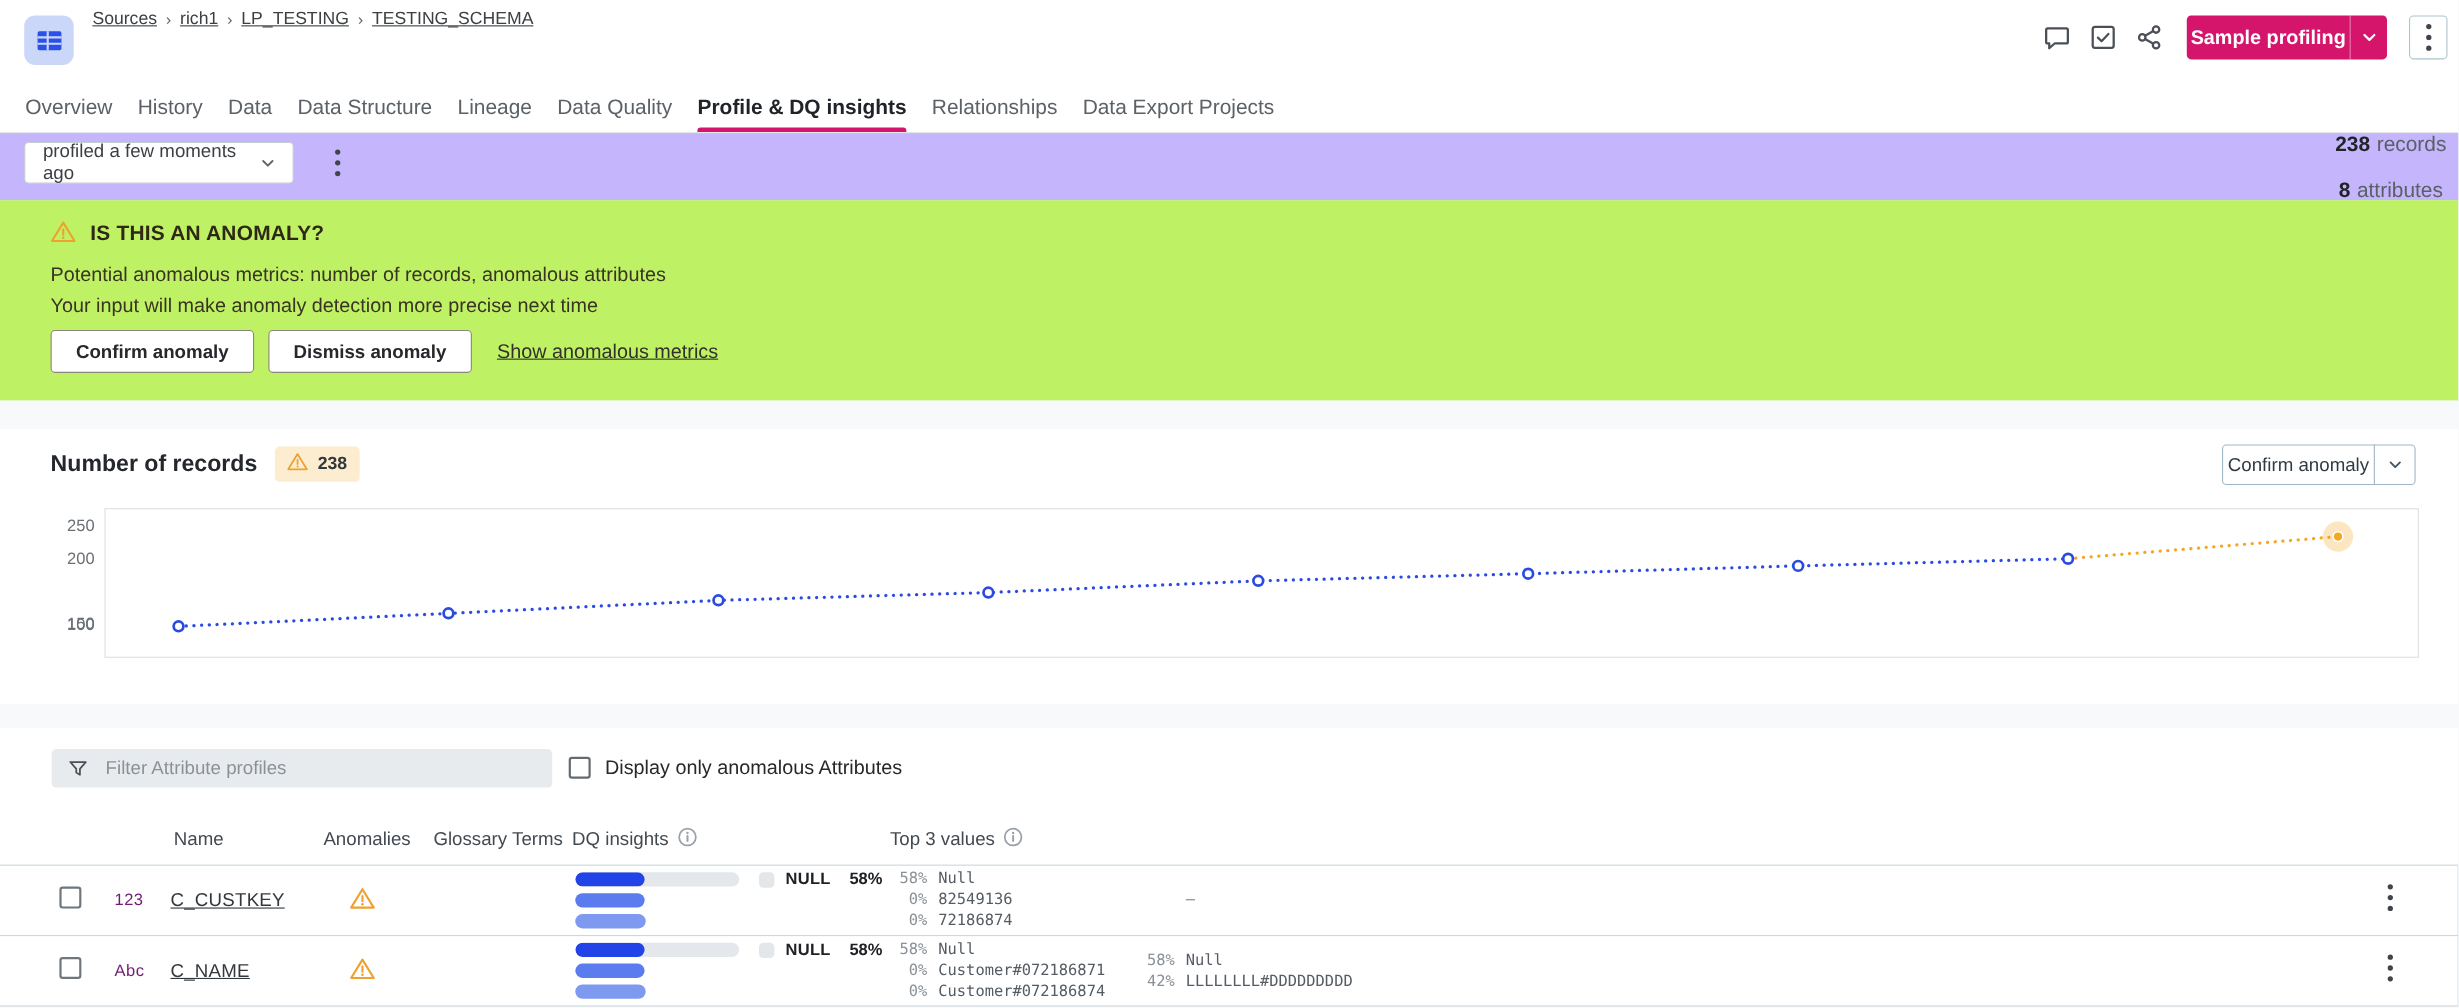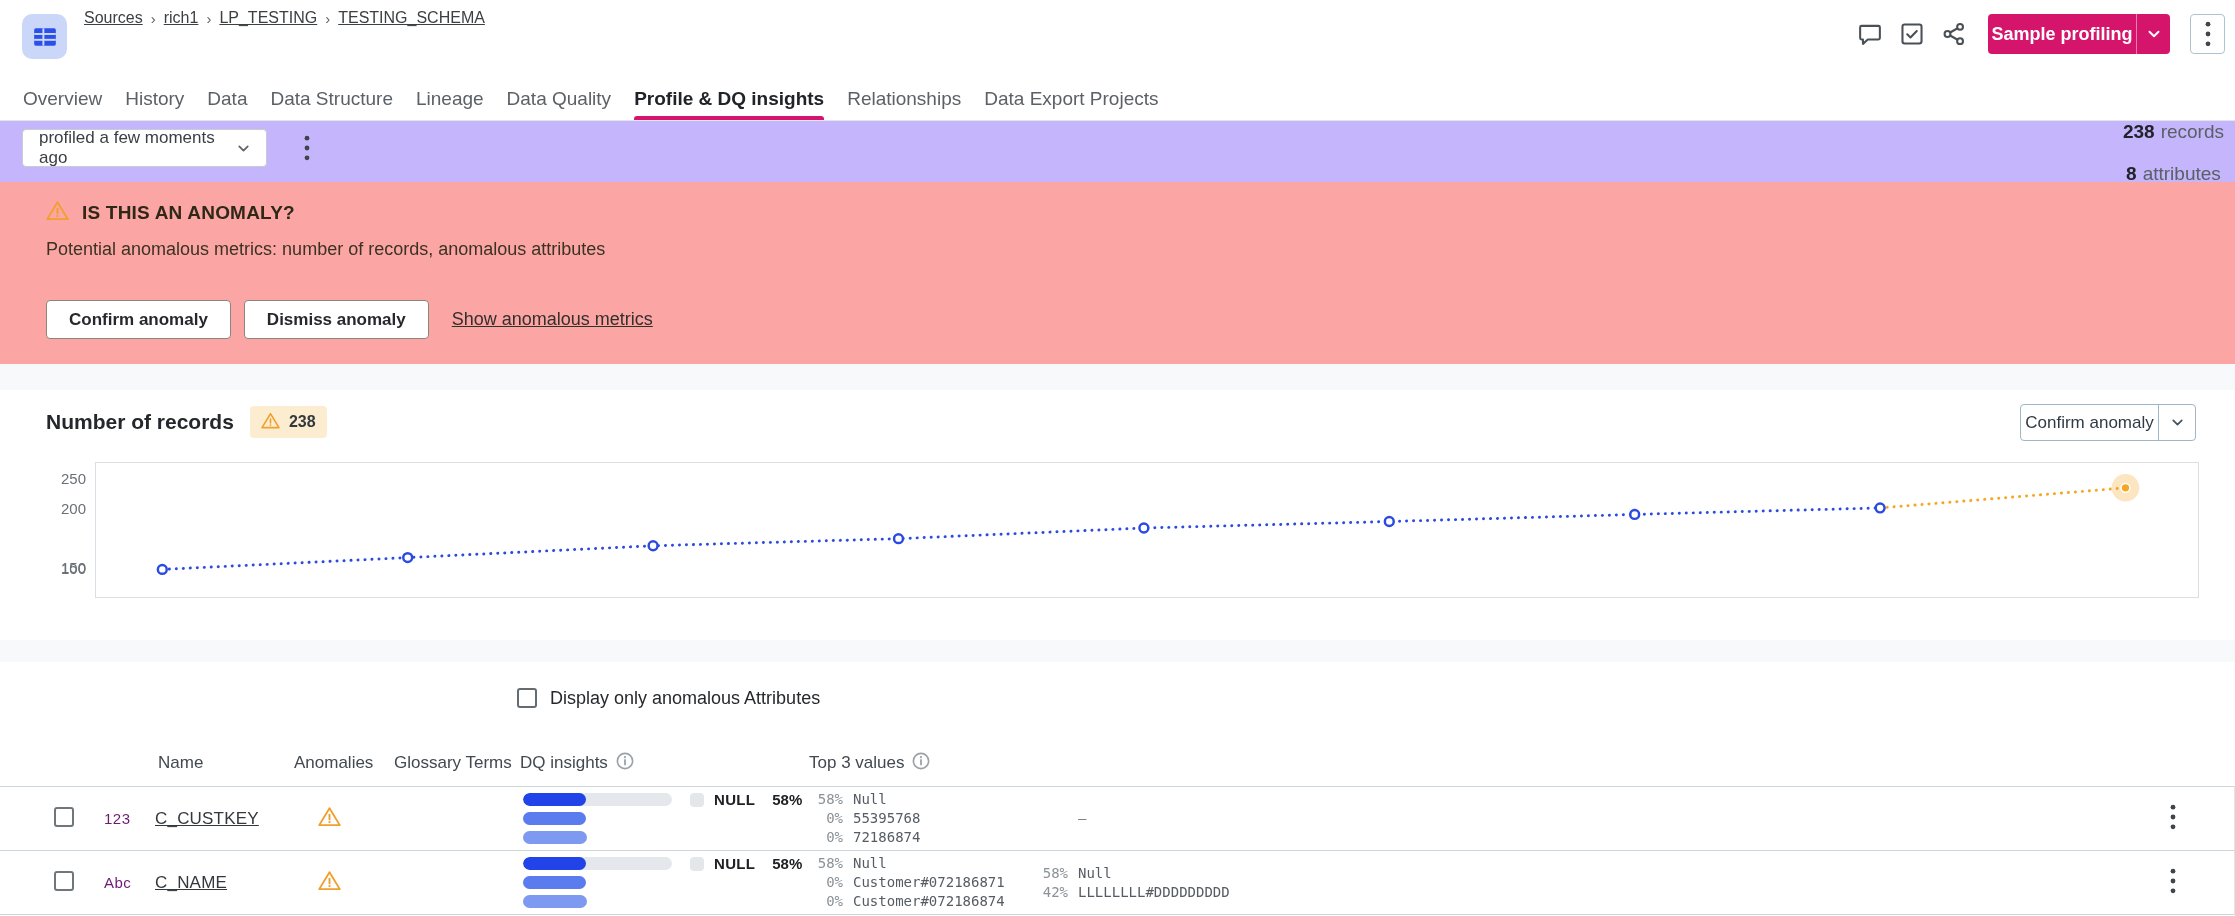--- a/index.html
+++ b/index.html
@@ -42,21 +42,21 @@
     font-size:17px; color:#3A3F44; cursor:pointer; }
   .profile-select .txt { flex:1; }
   .toolbar-kebab { position:absolute; left:292px; top:8px; width:30px; height:38px; display:flex;
     align-items:center; justify-content:center; cursor:pointer; }
   .stats { position:absolute; right:11px; top:0; height:61px; display:flex; align-items:center; gap:20px; font-size:19px;flex-direction:column; }
   .stats .num { font-weight:bold; color:#202428; }
   .stats .lab { color:#5A6066; margin-left:6px; }
   .stat-item { white-space:nowrap; }
 
   
-  .banner { position:absolute; left:0; top:182px; width:100%; height:182px; background:#fca5a5; }
+  .banner { position:absolute; left:0; top:182px; width:100%; height:182px; background:#bef264; }
   .banner-title-row { position:absolute; left:46px; top:18px; display:flex; align-items:center; gap:13px; }
   .banner-title { font-size:19px; font-weight:bold; color:#2F2817; letter-spacing:0.2px; }
   .banner-line { position:absolute; left:46px; font-size:18px; color:#3A3322; }
   .banner-line.l1 { top:57px; }
   .banner-line.l2 { top:86px; }
   .banner-actions { position:absolute; left:46px; top:118px; display:flex; align-items:center; gap:13px; }
   .banner-btn { height:39px; padding:0 22px; background:#fff; border:1px solid #8B867A; border-radius:4px;
     font-size:17px; font-weight:bold; color:#26282C; display:flex; align-items:center; cursor:pointer; }
   .banner-link { font-size:18px; color:#32302B; text-decoration:underline; margin-left:10px; cursor:pointer; }
 
@@ -215,20 +215,21 @@
 <div class="banner">
   <div class="banner-title-row">
     <span class="wt"><svg width="23" height="21" viewBox="0 0 24 21">
     <path d="M12 2 L22.7 19.5 H1.3 Z" fill="none" stroke="#EFA02E" stroke-width="2" stroke-linejoin="round"></path>
     <line x1="12" y1="8.5" x2="12" y2="13.5" stroke="#EFA02E" stroke-width="2" stroke-linecap="round"></line>
     <circle cx="12" cy="16.3" r="1.2" fill="#EFA02E"></circle>
   </svg></span>
     <span class="banner-title">IS THIS AN ANOMALY?</span>
   </div>
   <div class="banner-line l1">Potential anomalous metrics: number of records, anomalous attributes</div>
+  <div class="banner-line l2">Your input will make anomaly detection more precise next time</div>
   <div class="banner-actions">
     <div class="banner-btn">Confirm anomaly</div>
     <div class="banner-btn">Dismiss anomaly</div>
     <span class="banner-link">Show anomalous metrics</span>
   </div>
 </div>
 
 <div class="metric-card">
   <div class="metric-title-row">
     <span class="metric-title">Number of records</span>
@@ -266,20 +267,26 @@
         <circle cx="2045.088" cy="25.200000000000003" r="4.5" fill="#F5A623" stroke="#fff" stroke-width="1.5"></circle>
       </svg>
   </div>
 <span class="ytick" style="top: 170px;">100</span>
     <span class="ytick" style="top: 140px; margin-top: 29px;">150</span>
     <span class="ytick" style="top: 110px;">200</span>
     <span class="ytick" style="top: 80px;">250</span>
   </div>
 
 <div class="table-section">
+  <div class="filter-box">
+    <svg width="20" height="20" viewBox="0 0 24 24">
+      <path d="M3.5 4.5 h17 l-6.5 7.5 v6.5 l-4 -2.6 v-3.9 Z" fill="none" stroke="#4A5056" stroke-width="1.9" stroke-linejoin="round"></path>
+    </svg>
+    <span class="filter-ph">Filter Attribute profiles</span>
+  </div>
   <div class="anom-filter">
     <span class="checkbox"></span>
     <span class="anom-label">Display only anomalous Attributes</span>
   </div>
 
   <div class="thead grid">
     <div class="cell"></div>
     <div class="cell"></div>
     <div class="cell h-name">
         <span>Name</span>
@@ -339,21 +346,21 @@
       </div>
     </div>
     <div class="c-top3">
           <div class="kvlist">
             <div class="kv">
               <span class="pct">58%</span>
               <span class="val">Null</span>
             </div>
             <div class="kv">
               <span class="pct">0%</span>
-              <span class="val">55395768</span>
+              <span class="val">82549136</span>
             </div>
             <div class="kv">
               <span class="pct">0%</span>
               <span class="val">72186874</span>
             </div>
           </div>
         </div>
     <div class="c-masks">
           <div class="kvlist">
             <div class="kv">

